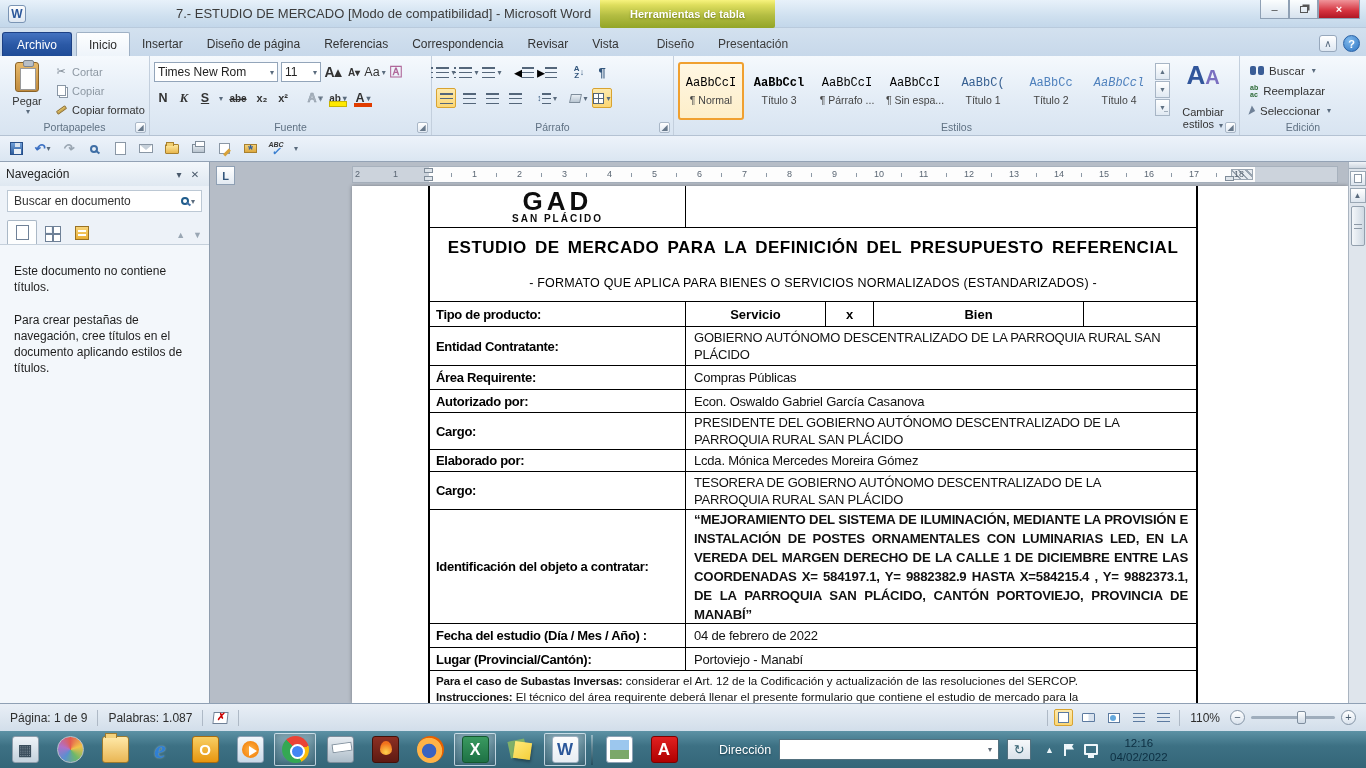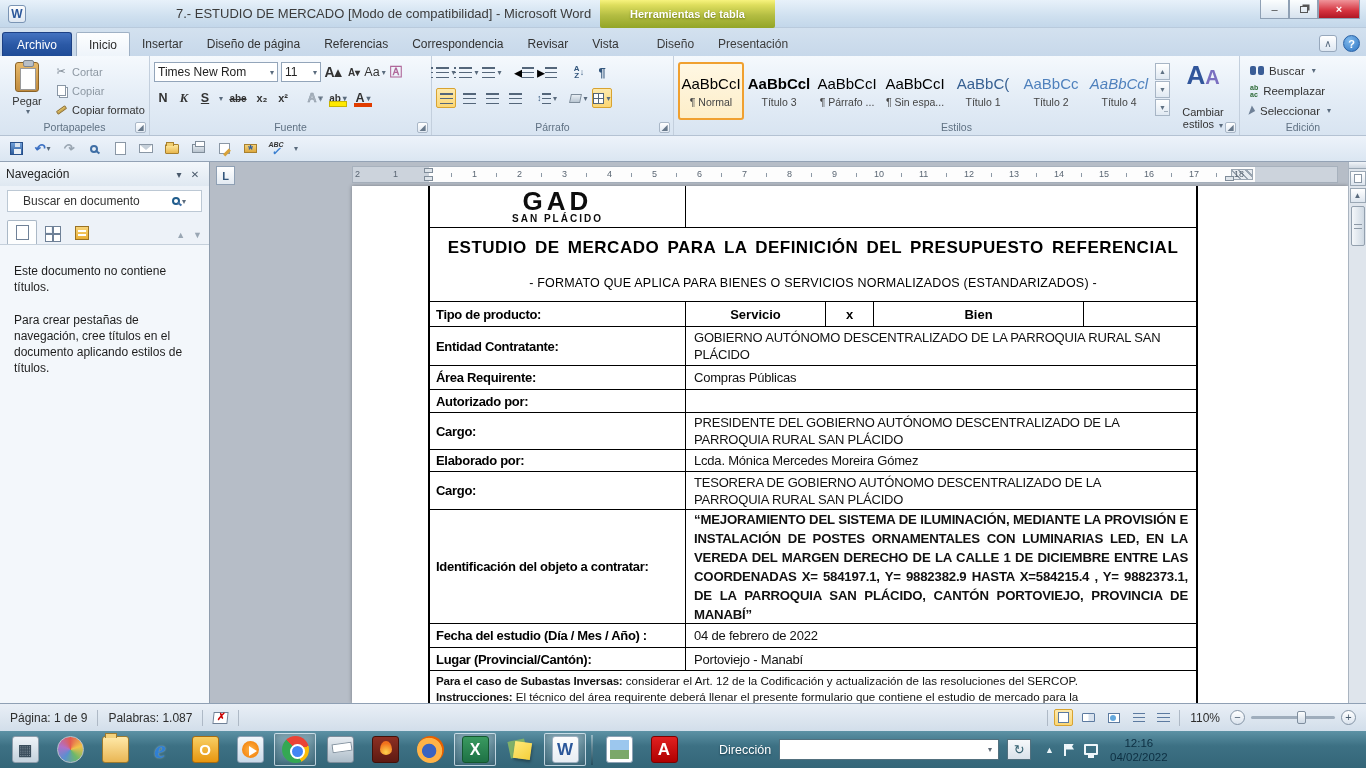--- a/index.html
+++ b/index.html
@@ -80,21 +80,21 @@
   .dots-l{position:relative;}
   .dots-l::before{content:"";position:absolute;left:-5px;top:0;width:2px;height:11px;
      background:repeating-linear-gradient(to bottom,#54667a 0 1.5px,transparent 1.5px 4.8px);}
   .az{font-size:8px;font-weight:bold;color:#33567c;line-height:7px;text-align:center;}
   .pilcrow{font-size:13px;color:#33567c;font-weight:bold;}
   
   .g-sty{width:566px;display:flex;}
   .gallery{display:flex;gap:2px;padding-top:2px;}
   .stycard{width:66px;height:58px;border:1px solid transparent;border-radius:3px;display:flex;flex-direction:column;align-items:center;justify-content:center;background:transparent;}
   .stycard.sel{border:2px solid #f0a030;background:linear-gradient(#fff7e3,#fdeec9);}
-  .sty-prev{font-family:Liberation Sans, sans-serif;font-size:15px;white-space:nowrap;}
+  .sty-prev{font-family:Liberation Mono, monospace;font-size:12px;white-space:nowrap;}
   .sty-name{font-size:10.5px;color:#444;margin-top:4px;white-space:nowrap;}
   .sty-scroll{width:15px;display:flex;flex-direction:column;gap:1px;margin:3px 2px 0 3px;}
   .sscb{height:17px;border:1px solid #a7b5c5;background:linear-gradient(#fff,#e0e9f2);font-size:7px;color:#5f7183;display:flex;align-items:center;justify-content:center;}
   .chg-styles{width:62px;display:flex;flex-direction:column;align-items:center;margin-top:2px;}
   .chg-ic{font-family:"Liberation Serif",serif;font-weight:bold;line-height:26px;}
   .chg-ic .a1{font-size:26px;color:#31569b;}
   .chg-ic .a2{font-size:20px;color:#7a6fc0;}
   .chg-lbl{font-size:11px;color:#333;text-align:center;line-height:12px;margin-top:14px;}
   
   .g-edit{flex:1;border-right:none;padding-left:10px;}
@@ -131,21 +131,21 @@
   .q-abc b{color:#3a7fd0;font-size:11px;}
 
   
   .main{position:absolute;left:0;top:162px;width:1366px;height:541px;display:flex;}
   
   .navpane{width:210px;background:#edf2f8;border-right:1px solid #8f9dad;display:flex;flex-direction:column;}
   .np-head{height:24px;display:flex;align-items:center;padding:0 6px;background:linear-gradient(#f3f7fb,#dfe8f1);}
   .np-head .t{font-size:12px;color:#1f1f1f;}
   .np-head .sp{flex:1;}
   .np-hbtn{width:16px;height:16px;display:flex;align-items:center;justify-content:center;font-size:10px;color:#49596b;}
-  .np-search{margin:4px 7px;height:22px;background:#fff;border:1px solid #bcc8d4;display:flex;align-items:center;padding:0 15px;}
+  .np-search{margin:4px 7px;height:22px;background:#fff;border:1px solid #bcc8d4;display:flex;align-items:center;padding:0 6px;}
   .np-search .ph{font-size:12px;color:#333;flex:1;}
   .np-tabs{display:flex;align-items:flex-end;padding:2px 7px 0 7px;border-bottom:1px solid #c5d0db;margin-top:2px;}
   .np-tab{width:30px;height:24px;display:flex;align-items:center;justify-content:center;border:1px solid transparent;border-bottom:none;}
   .np-tab.active{background:#fdfefe;border-color:#aab8c6;border-radius:2px 2px 0 0;}
   .np-updown{margin-left:auto;display:flex;gap:8px;padding-bottom:4px;}
   .np-updown span{font-size:9px;color:#9aa7b4;}
   .doc-ic{width:13px;height:15px;background:#fff;border:1px solid #6f8197;
     background-image:linear-gradient(#5b83ad 0 0);background-size:7px 1.5px;background-repeat:repeat-y;background-position:2px 3px;
     background-image:repeating-linear-gradient(to bottom,transparent 0 3px,#5b83ad 3px 4.5px);}
   .grid-ic{width:14px;height:14px;background:
@@ -639,20 +639,21 @@
           <div class="trow" style="height:39px">
             <div class="lcell">Entidad Contratante:</div>
             <div class="vcell">GOBIERNO AUTÓNOMO DESCENTRALIZADO DE LA PARROQUIA RURAL SAN PLÁCIDO</div>
           </div>
           <div class="trow" style="height:24px">
             <div class="lcell">Área Requirente:</div>
             <div class="vcell">Compras Públicas</div>
           </div>
           <div class="trow" style="height:23px">
             <div class="lcell">Autorizado por:</div>
+            <div class="vcell">Econ. Oswaldo Gabriel García Casanova</div>
           </div>
           <div class="trow" style="height:37px">
             <div class="lcell">Cargo:</div>
             <div class="vcell" style="max-width:470px">PRESIDENTE DEL GOBIERNO AUTÓNOMO DESCENTRALIZADO DE LA PARROQUIA RURAL SAN PLÁCIDO</div>
           </div>
           <div class="trow" style="height:22px">
             <div class="lcell">Elaborado por:</div>
             <div class="vcell">Lcda. Mónica Mercedes Moreira Gómez</div>
           </div>
           <div class="trow" style="height:38px">

